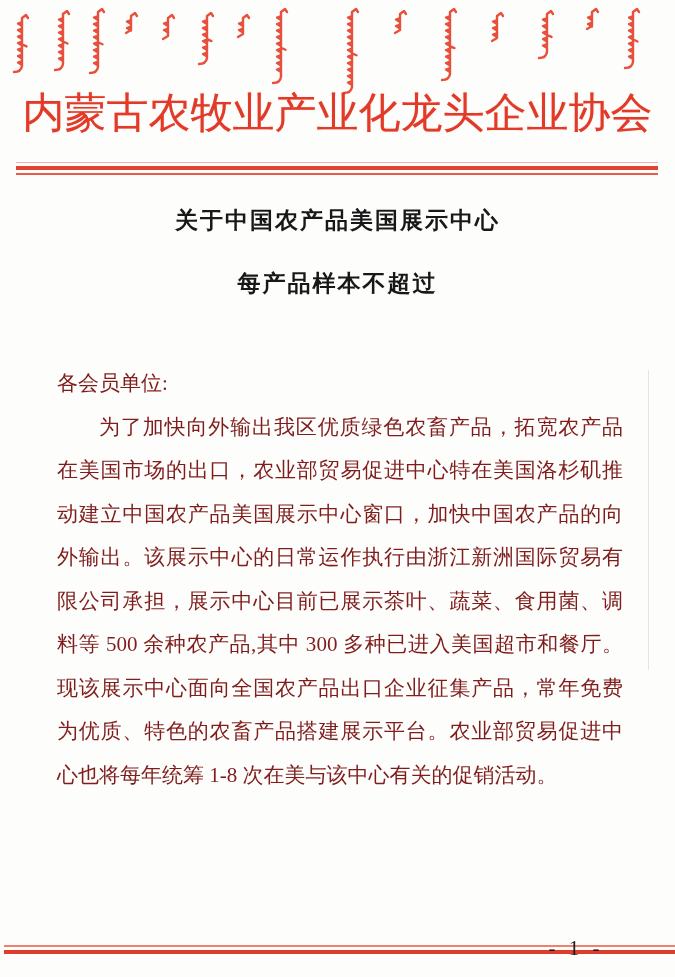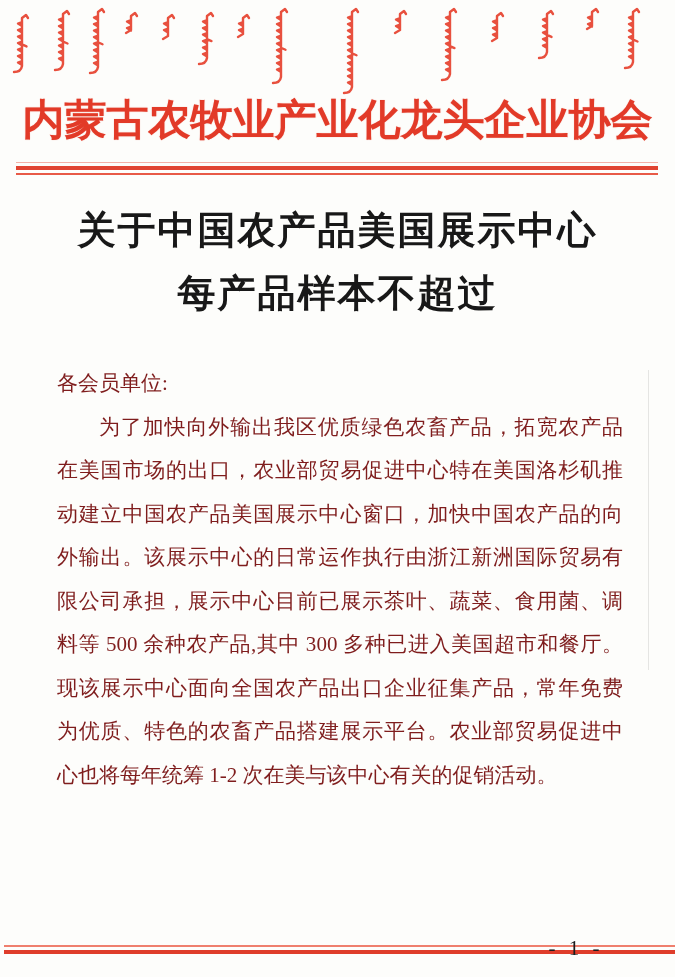--- a/index.html
+++ b/index.html
@@ -12,39 +12,39 @@
   }
   .page{
     position:absolute;inset:0;
     background:#fdfdfb;
   }
   
   .mongolian-row{
     position:absolute;left:0;top:0;width:675px;height:95px;
   }
   .org-title{
-    position:absolute;left:0;top:92px;width:675px;
+    position:absolute;left:0;top:85px;width:675px;
     text-align:center;
-    font-size:42px;font-weight:bold;
+    font-size:42px;font-weight:normal;
     letter-spacing:0px;
     color:#e23a28;
     white-space:nowrap;
     text-shadow:0 0 1px rgba(226,58,40,.45);
   }
   .masthead-rule{
     position:absolute;left:16px;width:642px;
   }
   .rule-thick{top:166px;height:4px;background:#e04331;}
   .rule-thin{top:173px;height:2px;background:#e85a47;}
   .rule-ghost{top:162px;height:1px;background:#f3b0a6;}
   
   .notice-title{
     position:absolute;left:0;width:675px;
     text-align:center;
-    font-size:38px;font-weight:bold;color:#181818;
+    font-size:23px;font-weight:bold;color:#181818;
     letter-spacing:2px;white-space:nowrap;
   }
   .title-line1{top:205px;}
   .title-line2{top:268px;}
   
   .body-block{
     position:absolute;left:57px;top:362px;width:566px;
     font-size:21px;line-height:43.5px;color:#7f1d1d;
     text-align:justify;
   }
@@ -93,21 +93,21 @@
 
   <div class="masthead-rule rule-ghost"></div>
   <div class="masthead-rule rule-thick"></div>
   <div class="masthead-rule rule-thin"></div>
 
   <div class="notice-title title-line1">关于中国农产品美国展示中心</div>
   <div class="notice-title title-line2">每产品样本不超过</div>
 
   <div class="body-block">
     <p class="salutation">各会员单位:</p>
-    <p class="para">为了加快向外输出我区优质绿色农畜产品，拓宽农产品在美国市场的出口，农业部贸易促进中心特在美国洛杉矶推动建立中国农产品美国展示中心窗口，加快中国农产品的向外输出。该展示中心的日常运作执行由浙江新洲国际贸易有限公司承担，展示中心目前已展示茶叶、蔬菜、食用菌、调料等 500 余种农产品,其中 300 多种已进入美国超市和餐厅。现该展示中心面向全国农产品出口企业征集产品，常年免费为优质、特色的农畜产品搭建展示平台。农业部贸易促进中心也将每年统筹 1-2 次在美与该中心有关的促销活动。</p>
+    <p class="para">为了加快向外输出我区优质绿色农畜产品，拓宽农产品在美国市场的出口，农业部贸易促进中心特在美国洛杉矶推动建立中国农产品美国展示中心窗口，加快中国农产品的向外输出。该展示中心的日常运作执行由浙江新洲国际贸易有限公司承担，展示中心目前已展示茶叶、蔬菜、食用菌、调料等 500 余种农产品,其中 300 多种已进入美国超市和餐厅。现该展示中心面向全国农产品出口企业征集产品，常年免费为优质、特色的农畜产品搭建展示平台。农业部贸易促进中心也将每年统筹 1-8 次在美与该中心有关的促销活动。</p>
   </div>
 
   <div class="scan-artifact"></div>
 
   <div class="footer-rule footer-thin"></div>
   <div class="footer-rule footer-thick"></div>
   <div class="page-number">- 1 -</div>
 
 </div>
 

